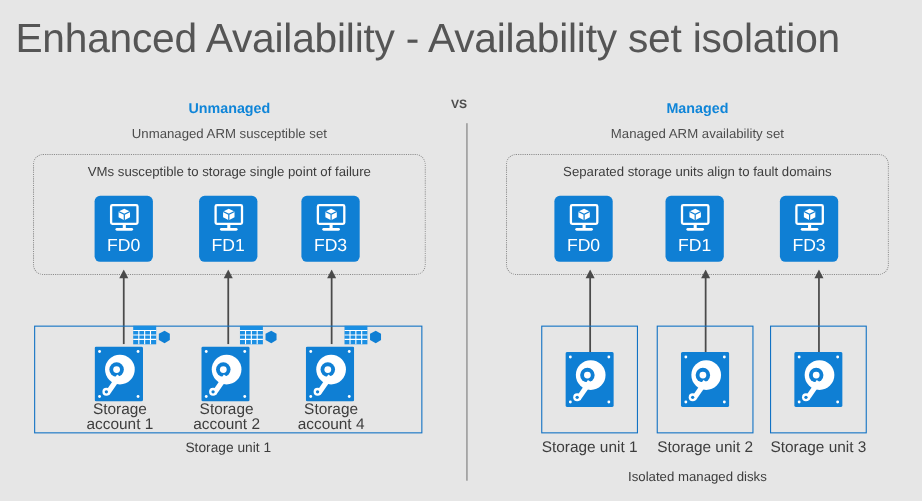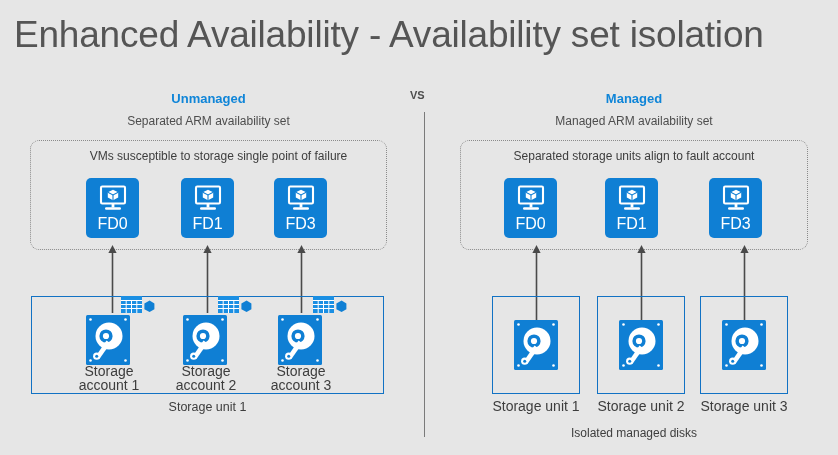--- a/index.html
+++ b/index.html
@@ -79,21 +79,21 @@
   #unmanaged-set-box { left: 30px; top: 140px; width: 357px; height: 110px; }
   #managed-set-box  { left: 460px; top: 140px; width: 348px; height: 110px; }
 
   .set-caption {
     position: absolute;
     text-align: center;
     font-size: 12px;
     color: #3d3d3d;
     white-space: nowrap;
   }
-  #unmanaged-set-caption { left: 40px; top: 149px; width: 357px; }
+  #unmanaged-set-caption { left: 30px; top: 149px; width: 357px; }
   #managed-set-caption  { left: 460px; top: 149px; width: 348px; }
 
   
   .vm-tile {
     position: absolute;
     width: 53px;
     height: 60px;
     background: #0f7fd4;
     border-radius: 5px;
     top: 178px;
@@ -189,21 +189,21 @@
 </style>
 </head>
 <body>
 
 <div id="page-title">Enhanced Availability - Availability set isolation</div>
 
 <div id="vs-label">VS</div>
 <div id="vs-divider"></div>
 
 <div class="panel-heading" id="unmanaged-heading">Unmanaged</div>
-<div class="panel-subheading" id="unmanaged-subheading">Separated ARM availability set</div>
+<div class="panel-subheading" id="unmanaged-subheading">Unmanaged ARM susceptible set</div>
 
 <div class="dotted-box" id="unmanaged-set-box"></div>
 <div class="set-caption" id="unmanaged-set-caption">VMs susceptible to storage single point of failure</div>
 
 <div class="vm-tile" id="vm-u-0">
   <svg class="vm-glyph" viewBox="0 0 34 30">
     <rect x="5" y="1.5" width="24" height="17" rx="1.2" fill="none" stroke="#ffffff" stroke-width="2.1"></rect>
     <path d="M17 4.7 L22.2 7.3 L22.2 12.6 L17 15.3 L11.8 12.6 L11.8 7.3 Z" fill="#ffffff"></path>
     <path d="M11.8 7.3 L17 9.9 L22.2 7.3" fill="none" stroke="#0f7fd4" stroke-width="1.1"></path>
     <path d="M17 9.9 L17 15.3" fill="none" stroke="#0f7fd4" stroke-width="1.1"></path>
@@ -330,30 +330,30 @@
       <line x1="0" y1="8.5" x2="21" y2="8.5"></line>
     <line x1="0" y1="12.5" x2="21" y2="12.5"></line>
     <line x1="5.2" y1="4.5" x2="5.2" y2="17"></line>
       <line x1="10.5" y1="4.5" x2="10.5" y2="17"></line>
     <line x1="15.8" y1="4.5" x2="15.8" y2="17"></line>
   </g>
   <path d="M23.4 7.4 L28.6 4.6 L33.4 7.4 L33.4 13.2 L28.6 16 L23.4 13.2 Z" fill="#0f7fd4"></path>
 </svg>
 <div class="storage-label" id="sa-label-2">
   <div>Storage</div>
-  <div>account 3</div>
+  <div>account 4</div>
 </div>
 
 <div class="storage-label" id="su-left-caption">Storage unit 1</div>
 
 <div class="panel-heading" id="managed-heading">Managed</div>
 <div class="panel-subheading" id="managed-subheading">Managed ARM availability set</div>
 
 <div class="dotted-box" id="managed-set-box"></div>
-<div class="set-caption" id="managed-set-caption">Separated storage units align to fault account</div>
+<div class="set-caption" id="managed-set-caption">Separated storage units align to fault domains</div>
 
 <div class="vm-tile" id="vm-m-0">
   <svg class="vm-glyph" viewBox="0 0 34 30">
     <rect x="5" y="1.5" width="24" height="17" rx="1.2" fill="none" stroke="#ffffff" stroke-width="2.1"></rect>
     <path d="M17 4.7 L22.2 7.3 L22.2 12.6 L17 15.3 L11.8 12.6 L11.8 7.3 Z" fill="#ffffff"></path>
     <path d="M11.8 7.3 L17 9.9 L22.2 7.3" fill="none" stroke="#0f7fd4" stroke-width="1.1"></path>
     <path d="M17 9.9 L17 15.3" fill="none" stroke="#0f7fd4" stroke-width="1.1"></path>
     <rect x="15.6" y="18.5" width="2.8" height="4" fill="#ffffff"></rect>
     <rect x="9" y="22.3" width="16" height="2.4" rx="1.2" fill="#ffffff"></rect>
   </svg>

